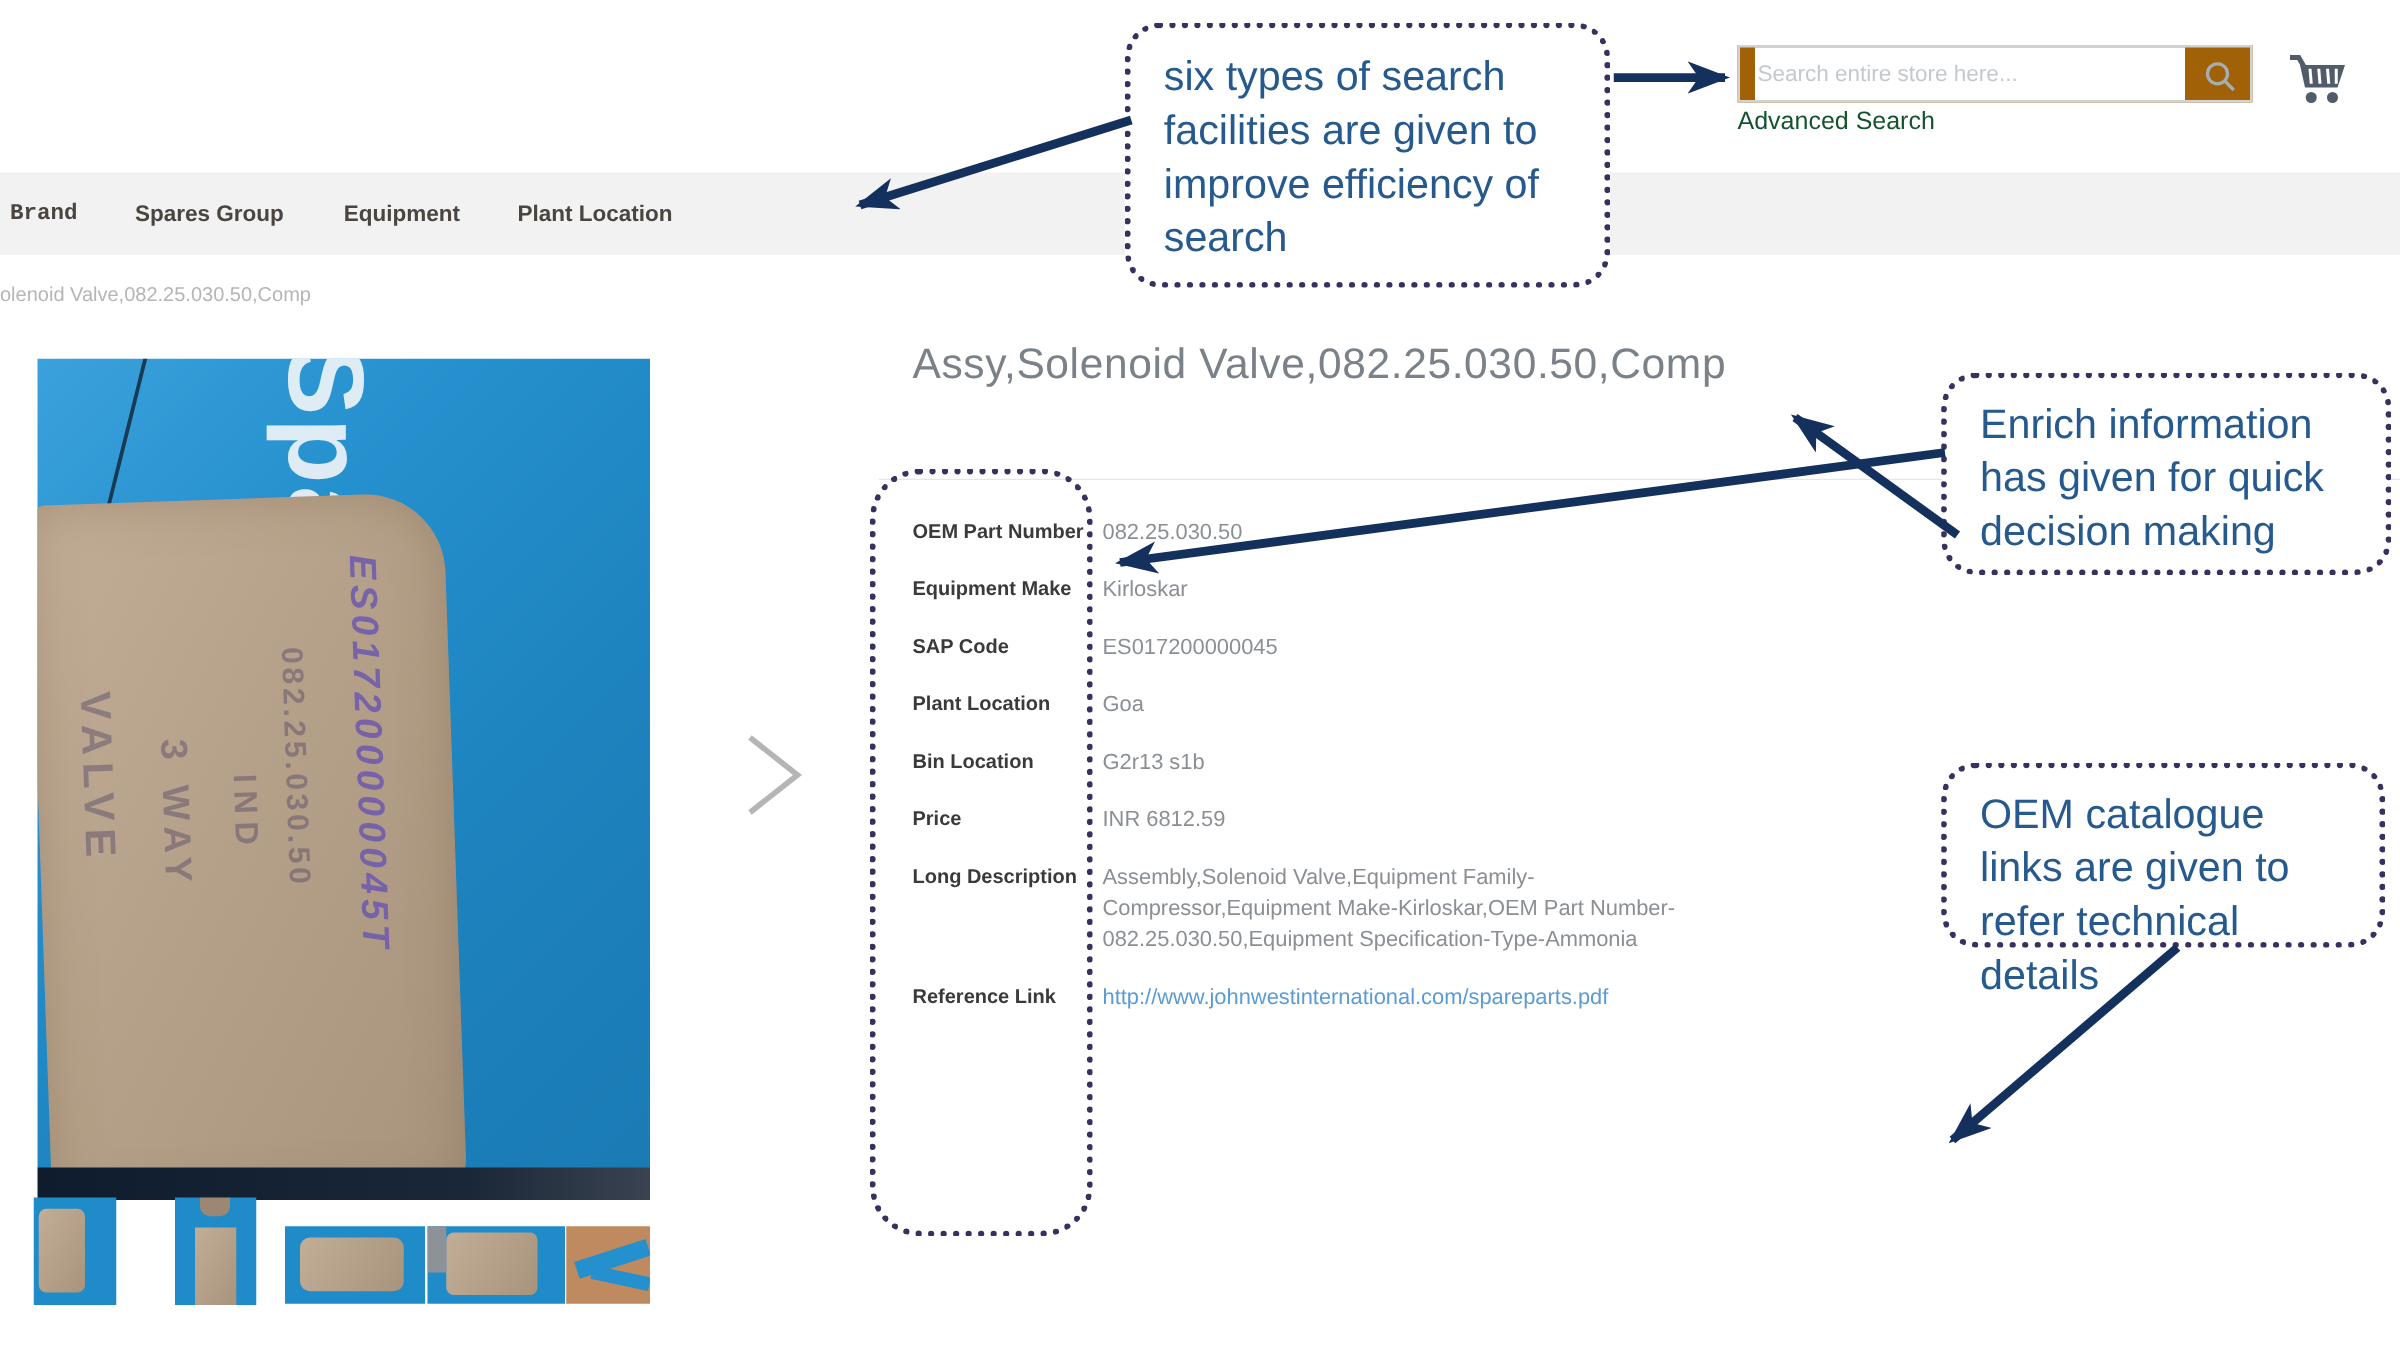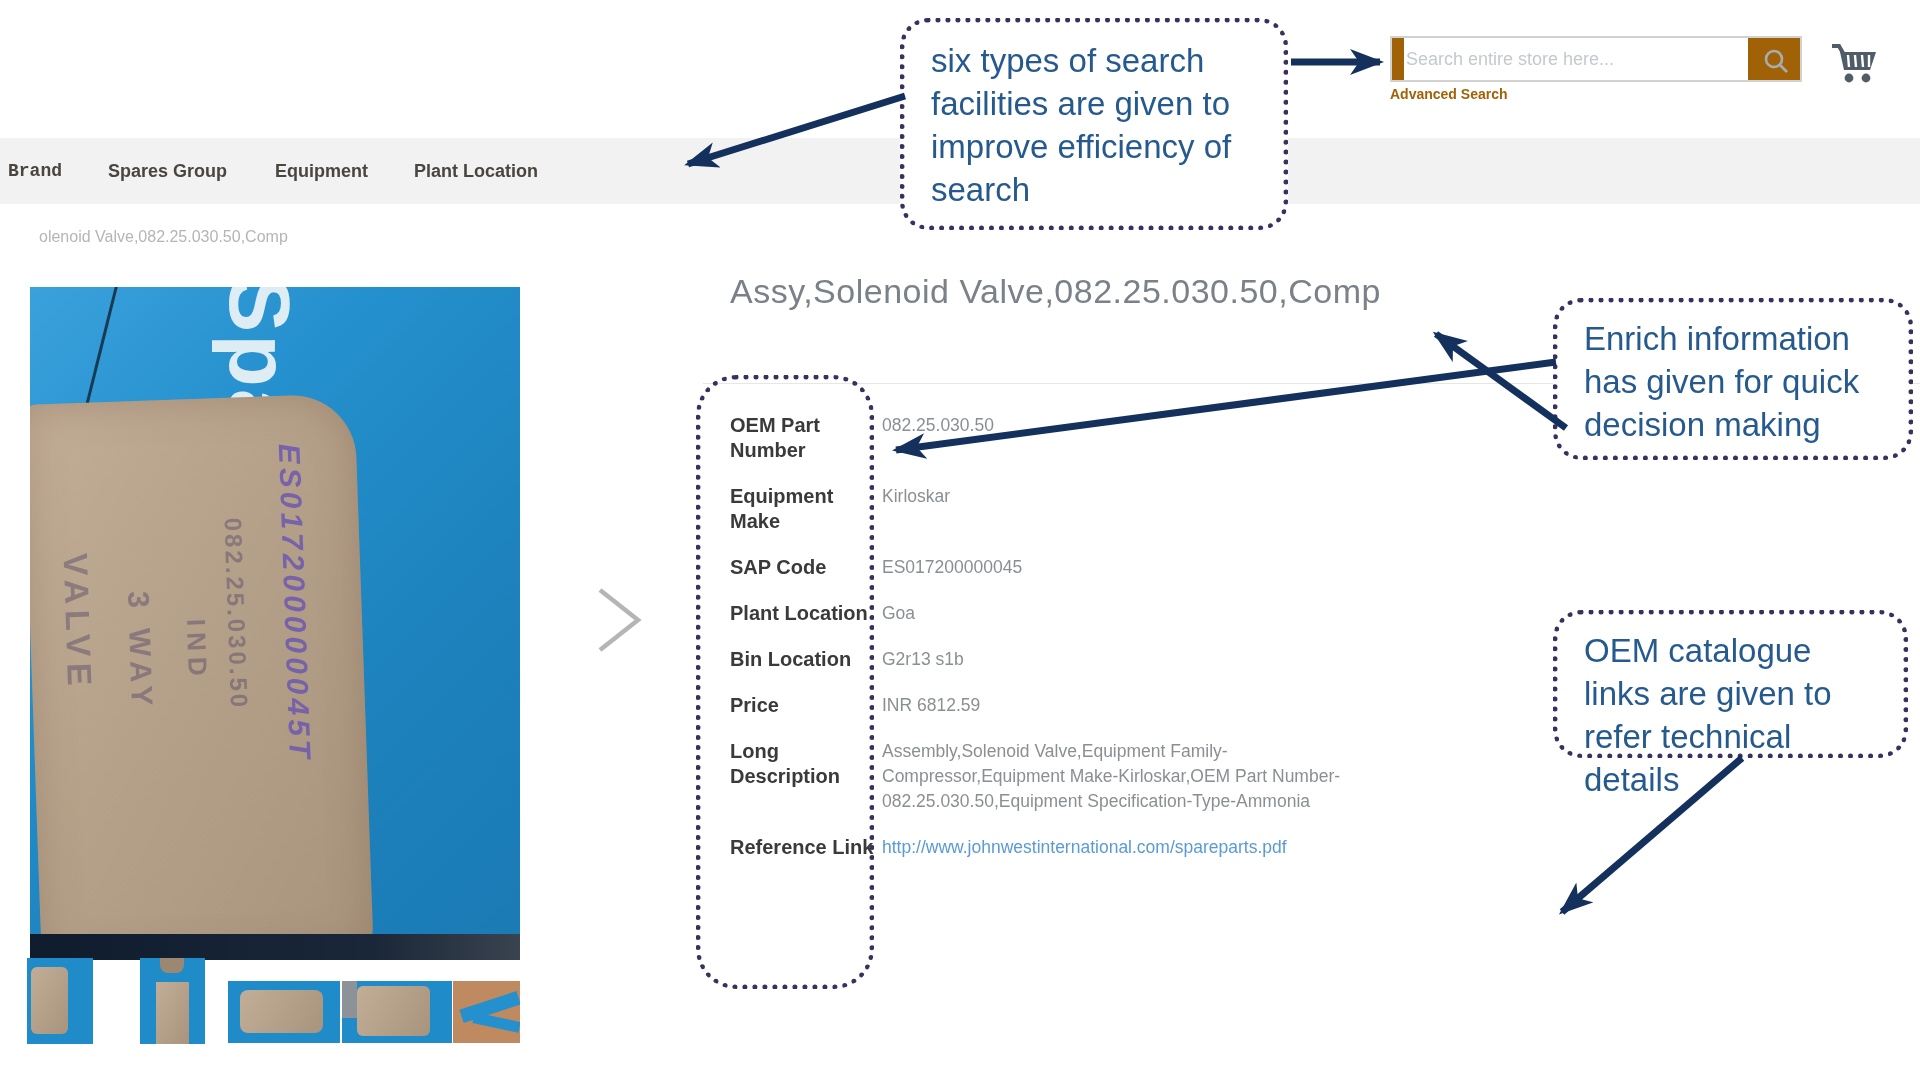--- a/index.html
+++ b/index.html
@@ -7,32 +7,32 @@
         font-family:"Liberation Sans","DejaVu Sans",sans-serif;}
 
   
   .search-box{position:absolute;left:1390px;top:36px;width:412px;height:46px;
       border:2px solid #d2d2d2;box-sizing:border-box;background:#a16207;}
   .search-box input{border:0;outline:none;width:340px;height:40px;margin-left:12px;
       font-size:18px;color:#9aa2a8;font-family:inherit;}
   .search-box input::placeholder{color:#c3c9cd;}
   .search-icon{position:absolute;right:10px;top:9px;}
   .cart{position:absolute;left:1828px;top:36px;width:52px;height:50px;cursor:pointer;}
-  .adv-search{position:absolute;left:1390px;top:86px;font-size:14px;font-weight:bold;
-      color:#a16207;cursor:pointer;}
+  .adv-search{position:absolute;left:1390px;top:86px;font-size:20px;font-weight:normal;
+      color:#14532d;cursor:pointer;}
 
   
   .navbar{position:absolute;left:0;top:138px;width:1920px;height:66px;background:#f2f2f2;
       display:flex;align-items:center;padding-left:8px;box-sizing:border-box;}
   .nav-item{font-size:18px;font-weight:bold;color:#4a453f;margin-right:0;cursor:pointer;}
   .nav-item:nth-child(1){margin-right:46px;font-family:Liberation Mono, monospace;}
   .nav-item:nth-child(2){margin-right:48px;}
   .nav-item:nth-child(3){margin-right:46px;}
 
-  .breadcrumb{position:absolute;left:0px;top:228px;font-size:16px;color:#b5b5b5;padding-left:39px;}
+  .breadcrumb{position:absolute;left:0px;top:228px;font-size:16px;color:#b5b5b5;}
 
   
   .main-image{position:absolute;left:30px;top:287px;width:490px;height:673px;overflow:hidden;
       background:linear-gradient(135deg,#3ba1dc 0%,#2490cd 30%,#1d82bd 65%,#1a7ab4 100%);}
   .crease{position:absolute;left:70px;top:-6px;width:3px;height:130px;background:#123;
       transform:rotate(14deg);opacity:.8;}
   .spares-mark{position:absolute;right:-88px;top:-12px;color:#eef4f8;font-size:86px;
       font-weight:bold;transform:rotate(90deg);transform-origin:top left;letter-spacing:2px;opacity:.92;}
   .card-label{position:absolute;left:2px;top:112px;width:332px;height:560px;
       background:linear-gradient(120deg,#c2ad97 0%,#b5a089 45%,#a8937d 100%);
@@ -51,21 +51,21 @@
 
   .next-btn{position:absolute;left:588px;top:582px;width:60px;height:76px;cursor:pointer;}
 
   
   .product-title{position:absolute;left:730px;top:272px;font-size:34px;color:#7a8188;
       letter-spacing:.5px;}
   .divider{position:absolute;left:703px;top:383px;width:1217px;height:1px;background:#e6e6e6;}
 
   .attr-table{position:absolute;left:730px;top:413px;width:640px;}
   .attr-row{display:flex;margin-bottom:21px;}
-  .attr-label{width:152px;min-width:152px;font-size:20px;font-weight:bold;color:#3a3a3a;
+  .attr-label{width:152px;min-width:152px;font-size:16px;font-weight:bold;color:#3a3a3a;
       line-height:25px;}
   .attr-value{font-size:17.5px;color:#8a8f94;line-height:25px;width:478px;overflow-wrap:anywhere;}
   .attr-value.link{color:#5b9bd5;cursor:pointer;}
 
   .label-outline{position:absolute;left:696px;top:375px;width:178px;height:614px;
       border:5px dotted #3b2f5f;border-radius:40px;box-sizing:border-box;pointer-events:none;}
 
   
   .co{position:absolute;border:5px dotted #3b2f5f;border-radius:28px;background:#fff;
       color:#265a8e;font-size:33px;line-height:43px;box-sizing:border-box;padding:16px 26px;}

